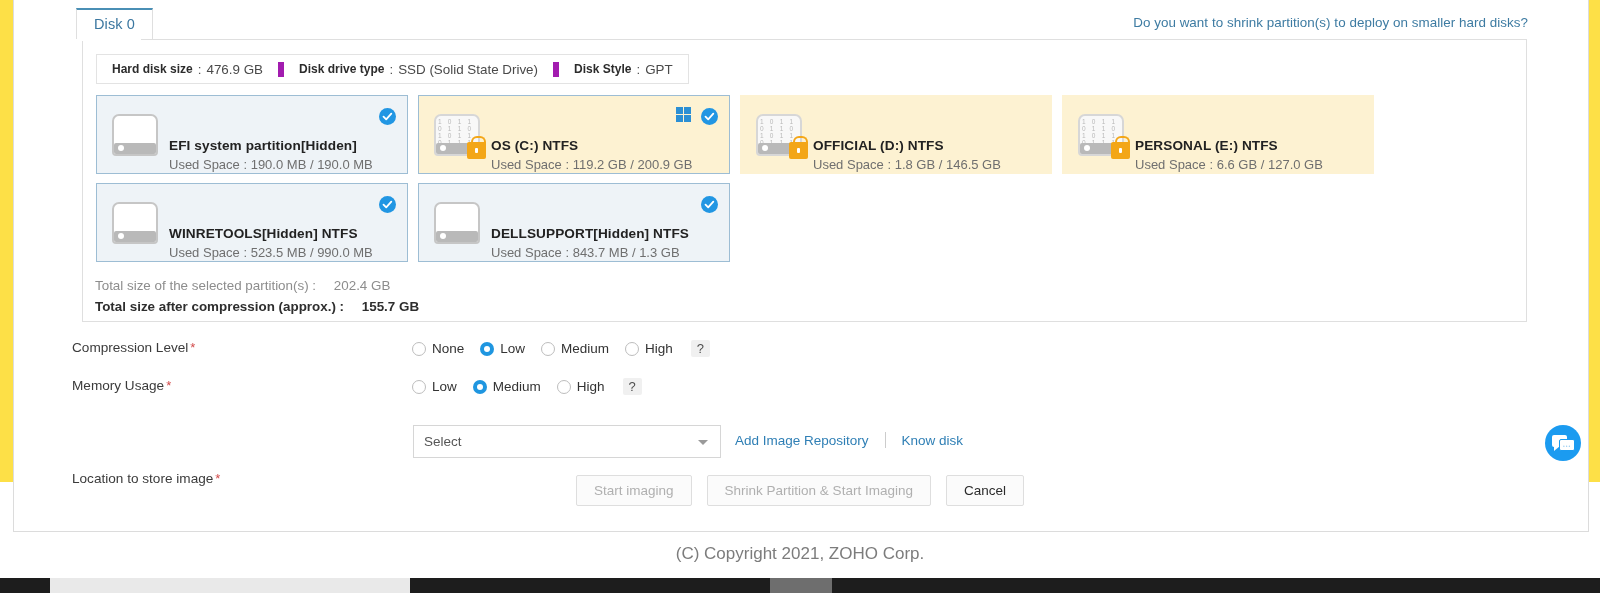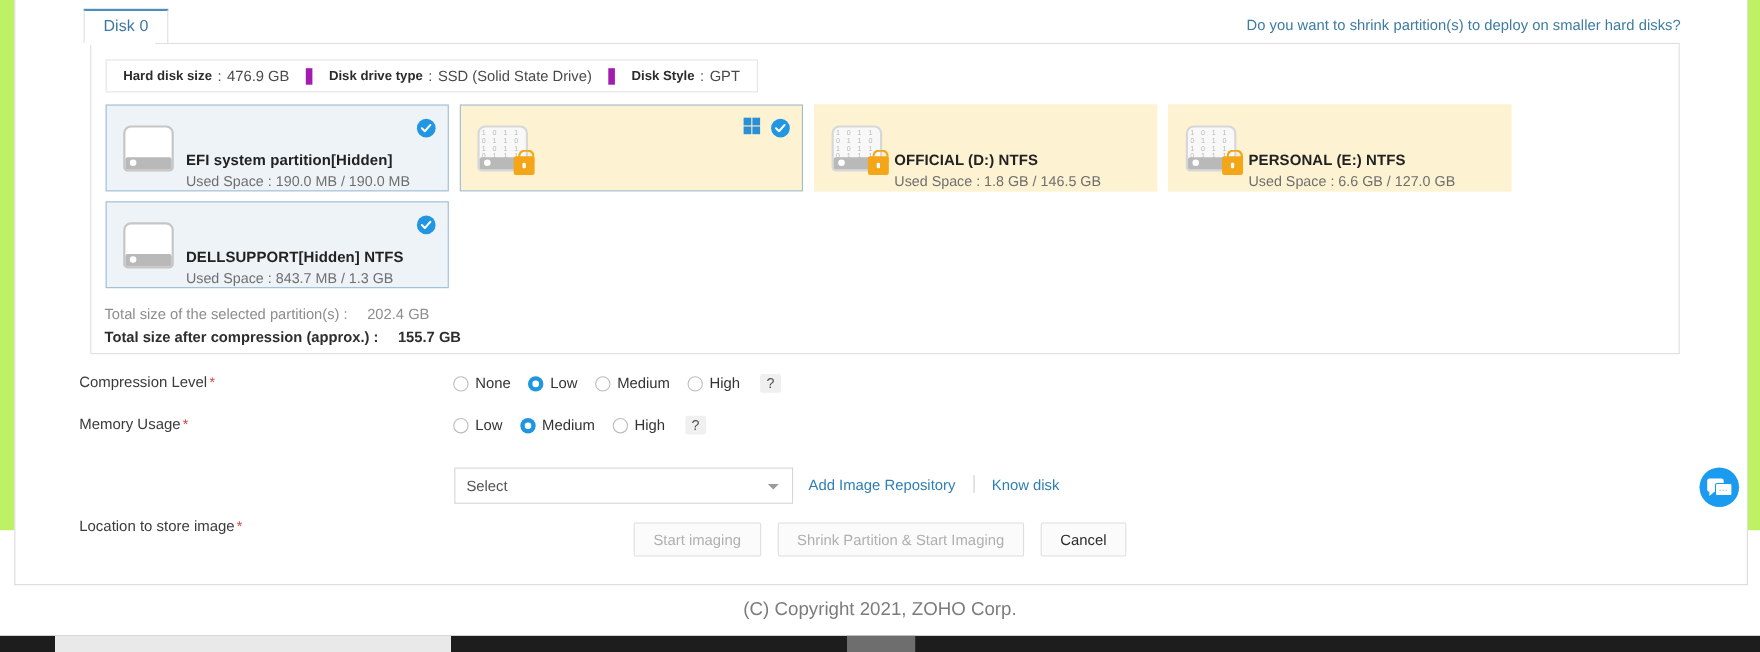--- a/index.html
+++ b/index.html
@@ -2,21 +2,21 @@
 <html><head>
 <meta charset="utf-8">
 <style>
   * { box-sizing: border-box; margin: 0; padding: 0; }
   html, body {
     width: 1600px; height: 593px;
     background: #ffffff;
     font-family: "Liberation Sans", sans-serif;
     overflow: hidden;
   }
-  .page { position: relative; width: 1600px; height: 482px; background: #bef264; }
+  .page { position: relative; width: 1600px; height: 482px; background: #fde047; }
 
   
   .outer-panel {
     position: absolute; left: 13px; top: 0px; width: 1576px; height: 532px;
     border-left: 1px solid #dcdcdc; border-right: 1px solid #dcdcdc;
     border-bottom: 1px solid #dcdcdc;
     background: #fff;
   }
 
   
@@ -249,20 +249,24 @@
             </div>
           </div>
           <div class="pcard sel-yellow">
             <div class="drv bin">
               <span class="body"></span>
               <span class="bits">1 0 1 1<br>0 1 1 0<br>1 0 1 1<br>0 1 1 1</span>
               <span class="base"></span>
               <span class="led"></span>
               <span class="lock"></span>
             </div>
+            <div class="ptext">
+              <div class="ptitle">OS (C:) NTFS</div>
+              <div class="psub">Used Space : 119.2 GB / 200.9 GB</div>
+            </div>
             <div class="winlogo">
               <i></i>
               <i></i>
               <i></i>
               <i></i>
             </div>
             <div class="check">
               <svg width="11" height="11" viewBox="0 0 11 11">
                 <path d="M1.5 5.6 L4.2 8.3 L9.3 2.6" stroke="#ffffff" stroke-width="1.8" fill="none" stroke-linecap="round" stroke-linejoin="round"></path>
               </svg>
@@ -296,20 +300,36 @@
           </div>
         </div>
         <div class="prow">
           <div class="pcard sel-light">
             <div class="drv">
               <span class="body"></span>
               <span class="base"></span>
               <span class="led"></span>
             </div>
             <div class="ptext">
+              <div class="ptitle">WINRETOOLS[Hidden] NTFS</div>
+              <div class="psub">Used Space : 523.5 MB / 990.0 MB</div>
+            </div>
+            <div class="check">
+              <svg width="11" height="11" viewBox="0 0 11 11">
+                <path d="M1.5 5.6 L4.2 8.3 L9.3 2.6" stroke="#ffffff" stroke-width="1.8" fill="none" stroke-linecap="round" stroke-linejoin="round"></path>
+              </svg>
+            </div>
+          </div>
+          <div class="pcard sel-light">
+            <div class="drv">
+              <span class="body"></span>
+              <span class="base"></span>
+              <span class="led"></span>
+            </div>
+            <div class="ptext">
               <div class="ptitle">DELLSUPPORT[Hidden] NTFS</div>
               <div class="psub">Used Space : 843.7 MB / 1.3 GB</div>
             </div>
             <div class="check">
               <svg width="11" height="11" viewBox="0 0 11 11">
                 <path d="M1.5 5.6 L4.2 8.3 L9.3 2.6" stroke="#ffffff" stroke-width="1.8" fill="none" stroke-linecap="round" stroke-linejoin="round"></path>
               </svg>
             </div>
           </div>
         </div>

